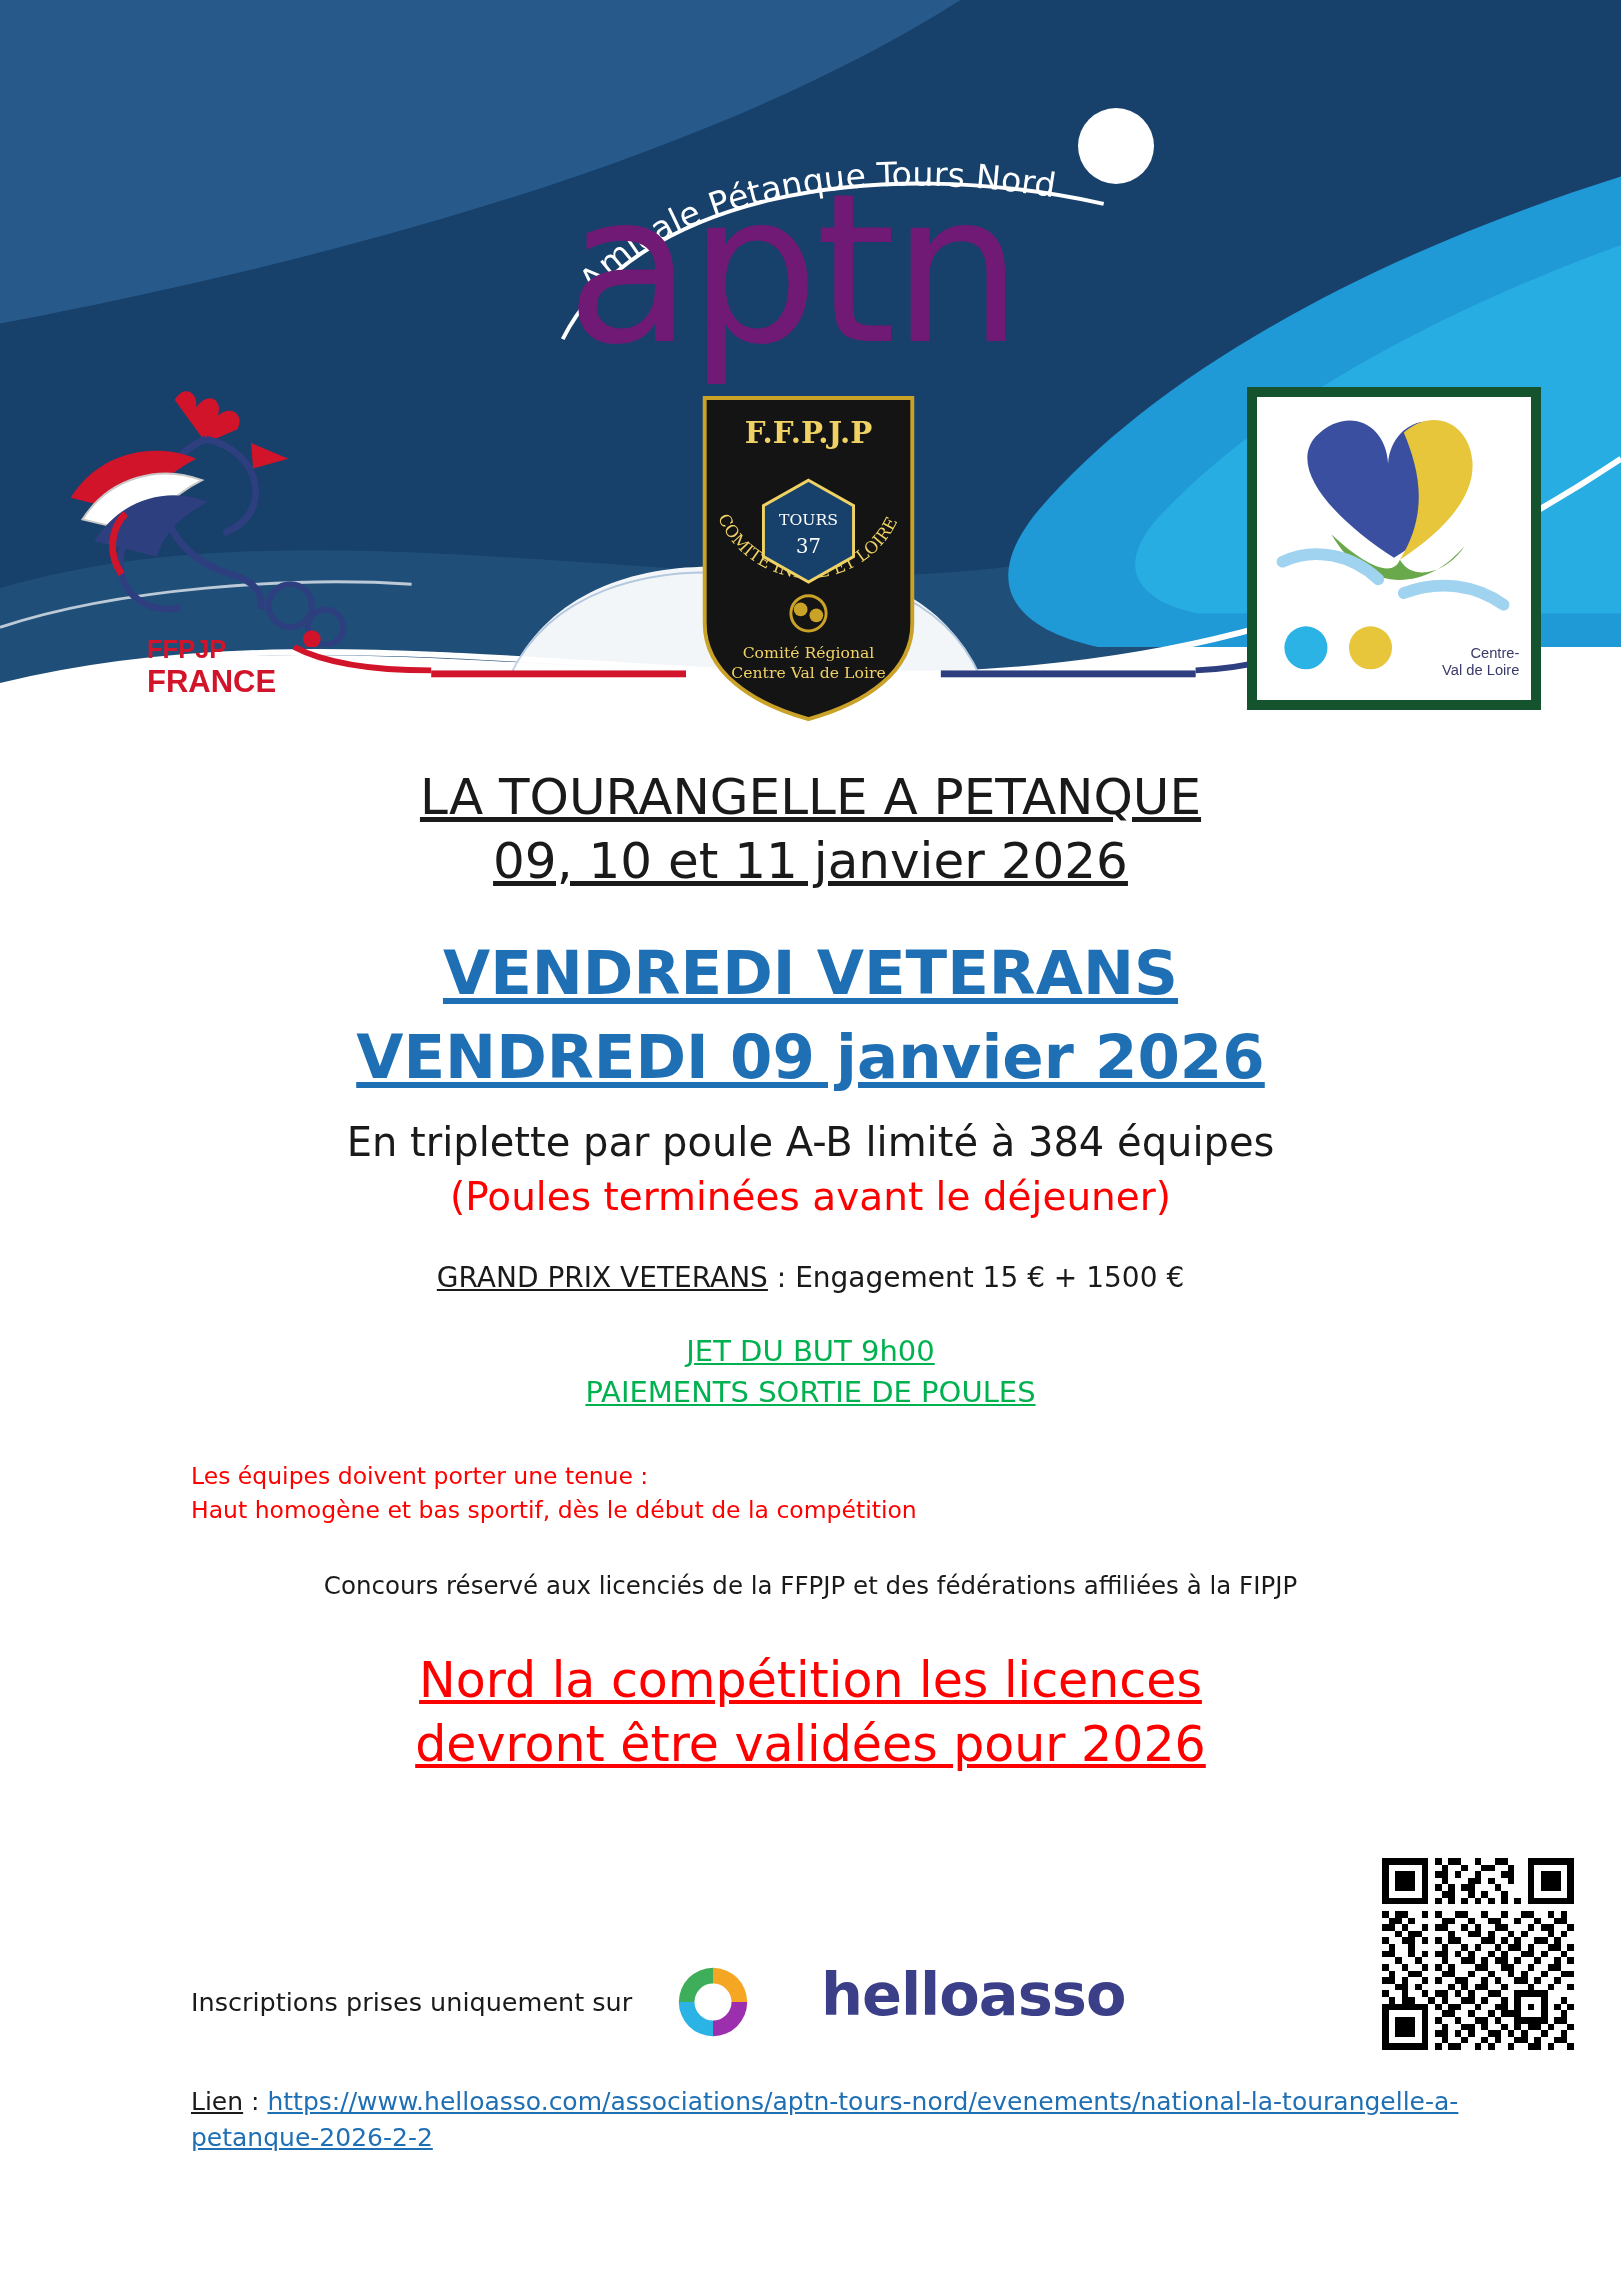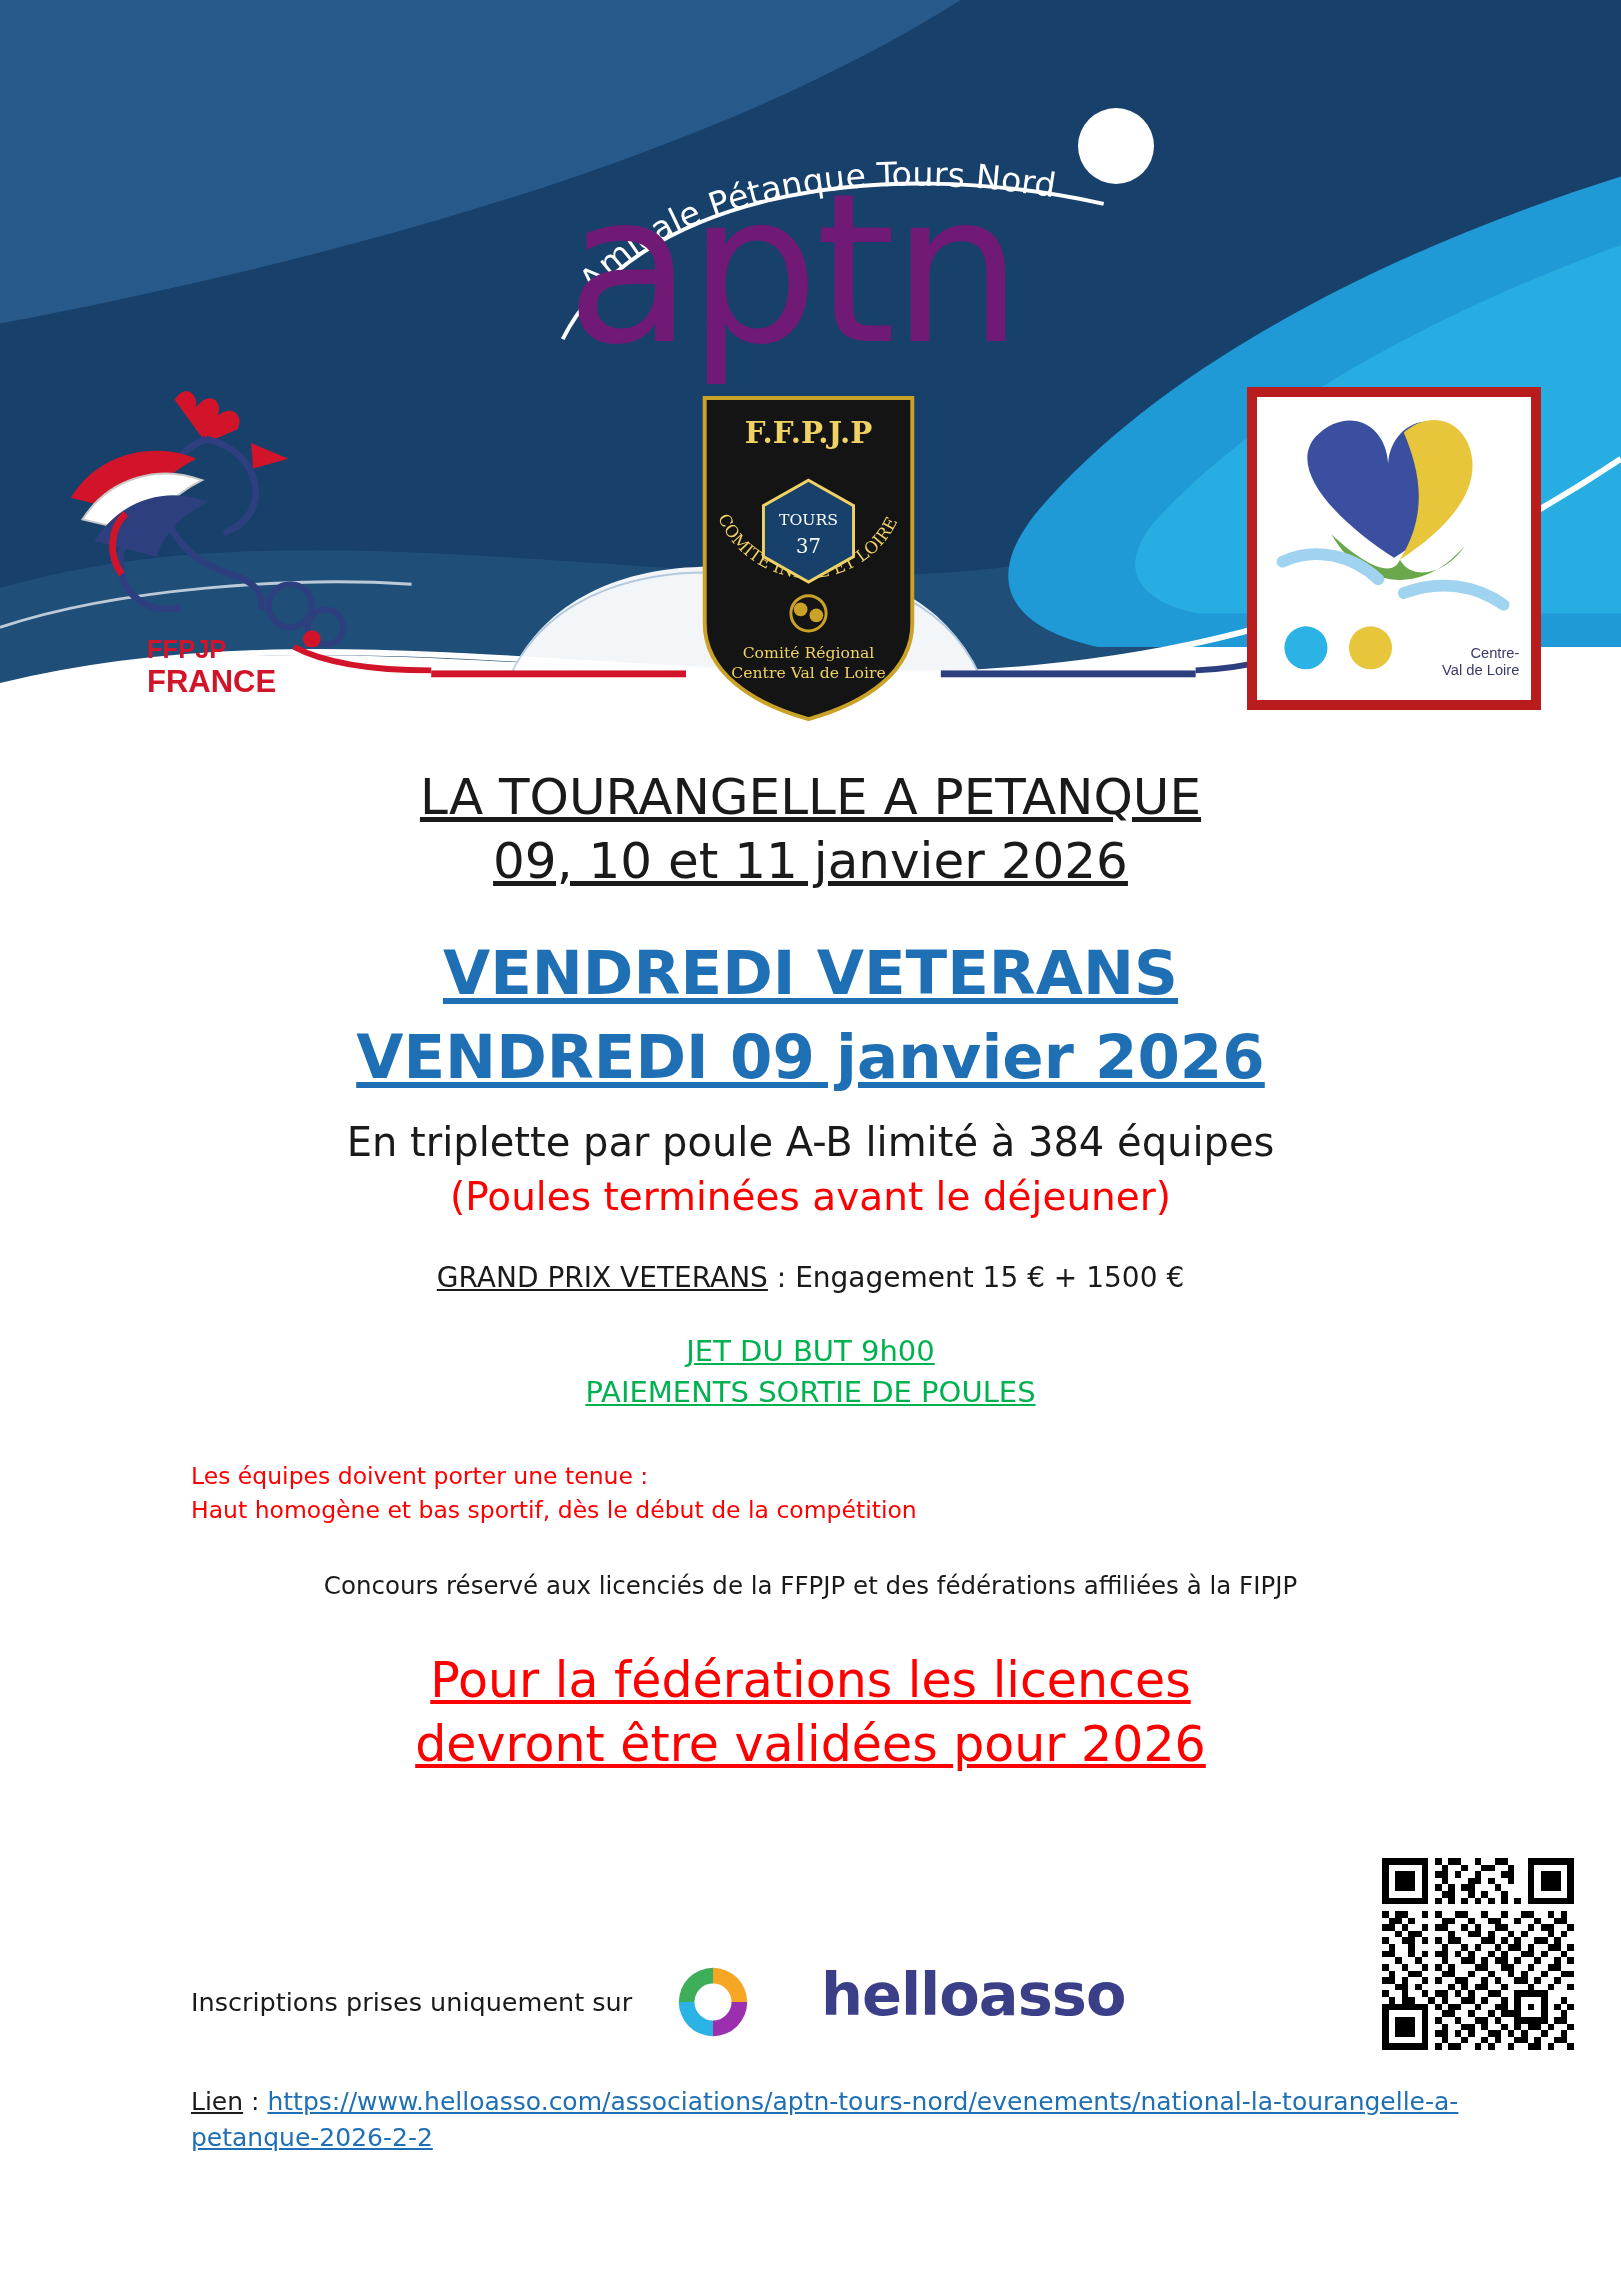--- a/index.html
+++ b/index.html
@@ -87,21 +87,21 @@
     height: 333px;
   }
 
   
   .region-logo {
     position: absolute;
     left: 1247px;
     top: 387px;
     width: 294px;
     height: 323px;
-    background: #b91c1c;
+    background: #14532d;
     padding: 9.8px;
   }
   .region-inner {
     width: 100%; height: 100%;
     background: #ffffff;
     position: relative;
     overflow: hidden;
   }
   .region-caption {
     position: absolute;
@@ -383,21 +383,21 @@
   <div class="t-green">JET DU BUT 9h00</div>
   <div class="t-green" style="margin-top:0">PAIEMENTS SORTIE DE POULES</div>
 
   <div class="t-tenue">
     <div>Les équipes doivent porter une tenue :</div>
     <div>Haut homogène et bas sportif, dès le début de la compétition</div>
   </div>
 
   <div class="t-concours">Concours réservé aux licenciés de la FFPJP et des fédérations affiliées à la FIPJP</div>
 
-  <div class="t-bigred">Pour la fédérations les licences</div>
+  <div class="t-bigred">Nord la compétition les licences</div>
   <div class="t-bigred" style="margin-top:0">devront être validées pour 2026</div>
 </div>
 
 <div class="insc-row">
   <div class="insc-text">Inscriptions prises uniquement sur</div>
   <div class="helloasso">
     <svg width="84" height="84" viewBox="0 0 86 86">
       <path d="M43,8 A35,35 0 0 1 78,43 L62,43 A19,19 0 0 0 43,24 Z" fill="#f5a623"></path>
       <path d="M78,43 A35,35 0 0 1 43,78 L43,62 A19,19 0 0 0 62,43 Z" fill="#9b2fae"></path>
       <path d="M43,78 A35,35 0 0 1 8,43 L24,43 A19,19 0 0 0 43,62 Z" fill="#2bb3e6"></path>

